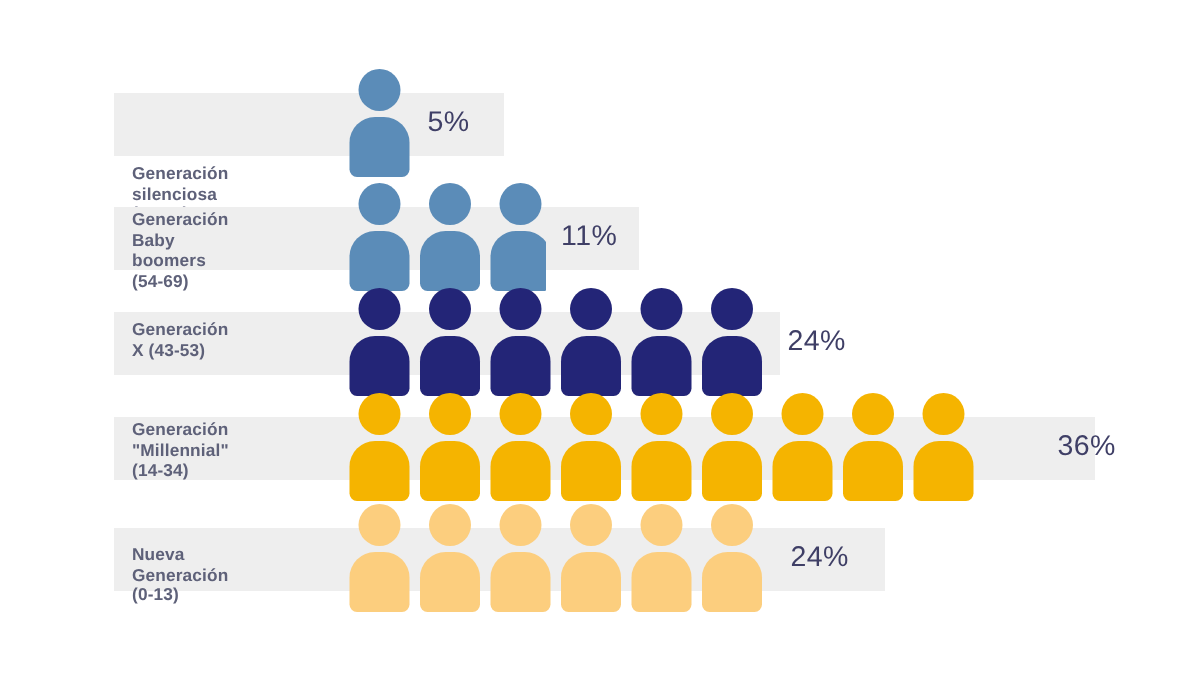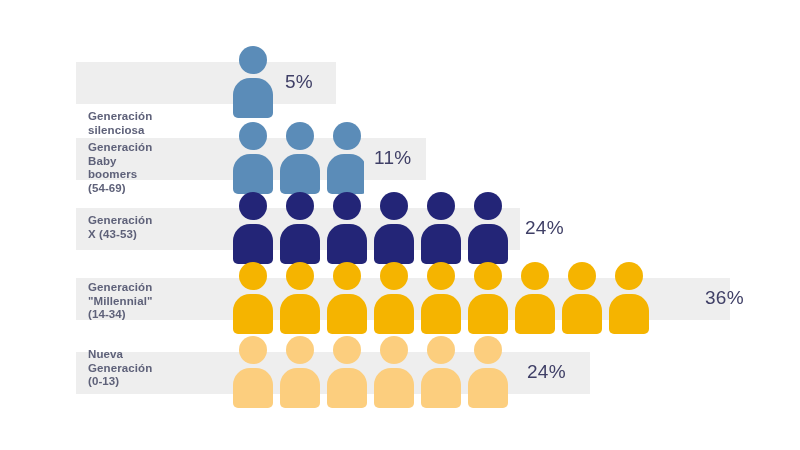--- a/index.html
+++ b/index.html
@@ -99,21 +99,21 @@
   #row-3 .pct { left: 525px; top: 26px; }
   
   #row-4 { top: 262px; }
   #row-4 .bar { top: 16px; width: 654px; }
   #row-4 .row-label { top: 19px; }
   #row-4 .figures { left: 232px; top: 0px; width: 424px; }
   #row-4 .pct { left: 672px; top: 26px; margin-left: 33px; }
   
   #row-5 { top: 336px; }
   #row-5 .bar { top: 16px; width: 514px; }
-  #row-5 .row-label { top: 12px; }
+  #row-5 .row-label { top: 28px; }
   #row-5 .figures { left: 232px; top: 0px; width: 278px; }
   #row-5 .pct { left: 527px; top: 26px; }
 </style>
 </head>
 <body>
 
 <div id="infographic">
 
   <div class="row" id="row-1">
     <div class="bar"></div>

